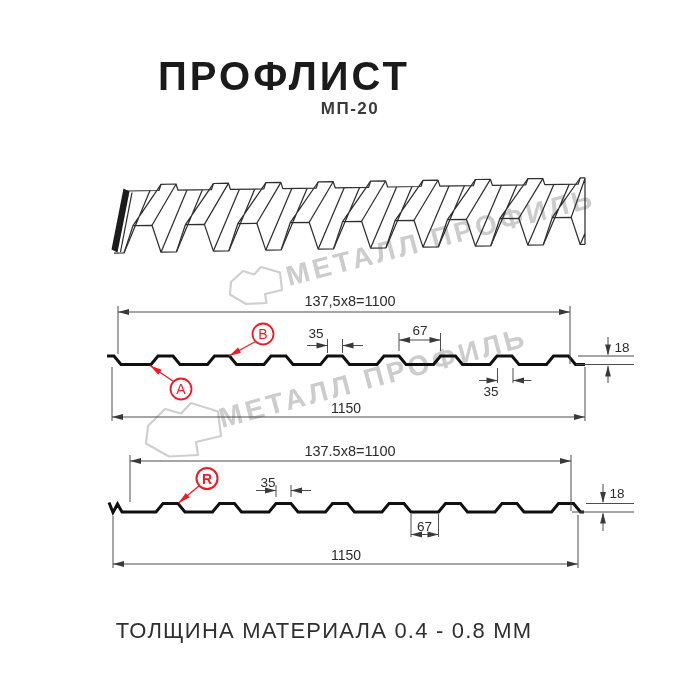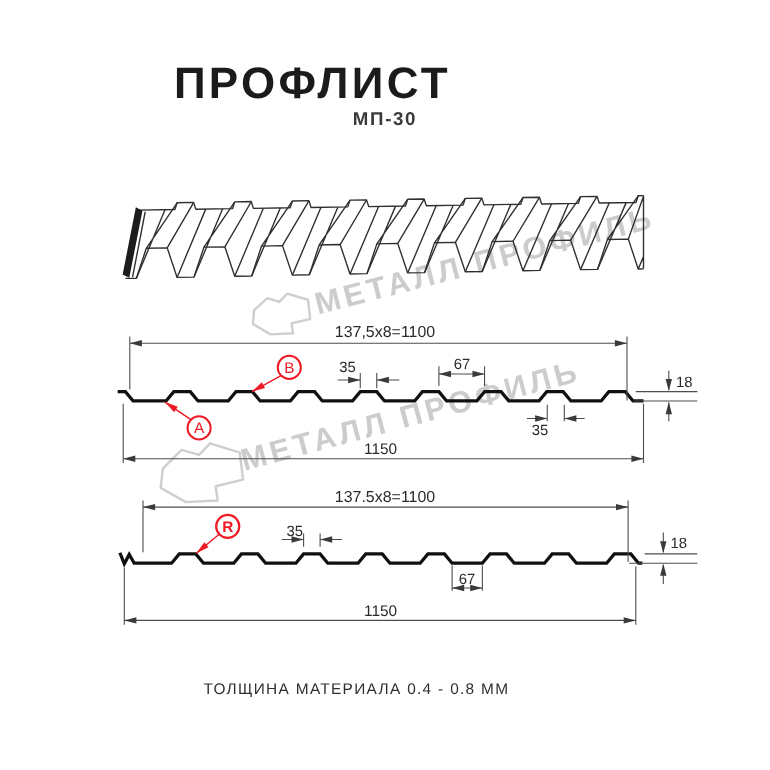--- a/index.html
+++ b/index.html
@@ -10,39 +10,39 @@
   .title{
     position:absolute;top:54px;left:0;width:568px;text-align:center;
     font-size:40px;font-weight:800;letter-spacing:3px;color:#1b1b1b;
   }
   .subtitle{
     position:absolute;top:99px;left:0;width:700px;text-align:center;
     font-size:17px;font-weight:700;letter-spacing:1.5px;color:#3a3a3a;
   }
   .footer-note{
     position:absolute;top:618px;left:0;width:648px;text-align:center;
-    font-size:14px;font-weight:400;letter-spacing:1.2px;color:#2f2f2f;
+    font-size:22px;font-weight:400;letter-spacing:1.2px;color:#2f2f2f;
   }
   svg.drawing{position:absolute;top:0;left:0;}
   svg text{font-family:"Liberation Sans", sans-serif;}
   .dimtxt{fill:#2b2b2b;}
   .thin{stroke:#4d4d4d;stroke-width:1;fill:none;}
   .profile{stroke:#101010;stroke-width:3;fill:none;stroke-linejoin:miter;}
   .sheetline{stroke:#2f2f2f;stroke-width:1.25;fill:none;stroke-linejoin:round;}
   .arr{fill:#3a3a3a;}
   .red{stroke:#ee1b24;fill:none;}
   .redfill{fill:#ee1b24;}
   .wm{fill:#cccccc;font-weight:700;font-size:28px;letter-spacing:3.5px;}
   .wmlogo{stroke:#cfcfcf;stroke-width:2.2;fill:none;stroke-linejoin:round;}
 </style>
 </head>
 <body>
 
 <div class="title">ПРОФЛИСТ</div>
-<div class="subtitle">МП-30</div>
+<div class="subtitle">МП-20</div>
 
 <svg class="drawing" width="700" height="700" viewBox="0 0 700 700">
 
   <g>
     <path class="wmlogo" d="M231 282 L243 271 L254 274.5 L261 267 L280 272.5 L282 290 L265 294 L266.5 303 L246 304 L230 294.5 Z"></path>
     <text class="wm" transform="translate(289,286) rotate(-14.5)">МЕТАЛЛ ПРОФИЛЬ</text>
   </g>
   <g>
     <path class="wmlogo" d="M148 426 L165 409 L181 413.5 L191 403 L218 411.5 L221 436 L196 442 L198 455 L169 456.5 L146 443.5 Z"></path>
     <text class="wm" transform="translate(222,428) rotate(-15)">МЕТАЛЛ ПРОФИЛЬ</text>

